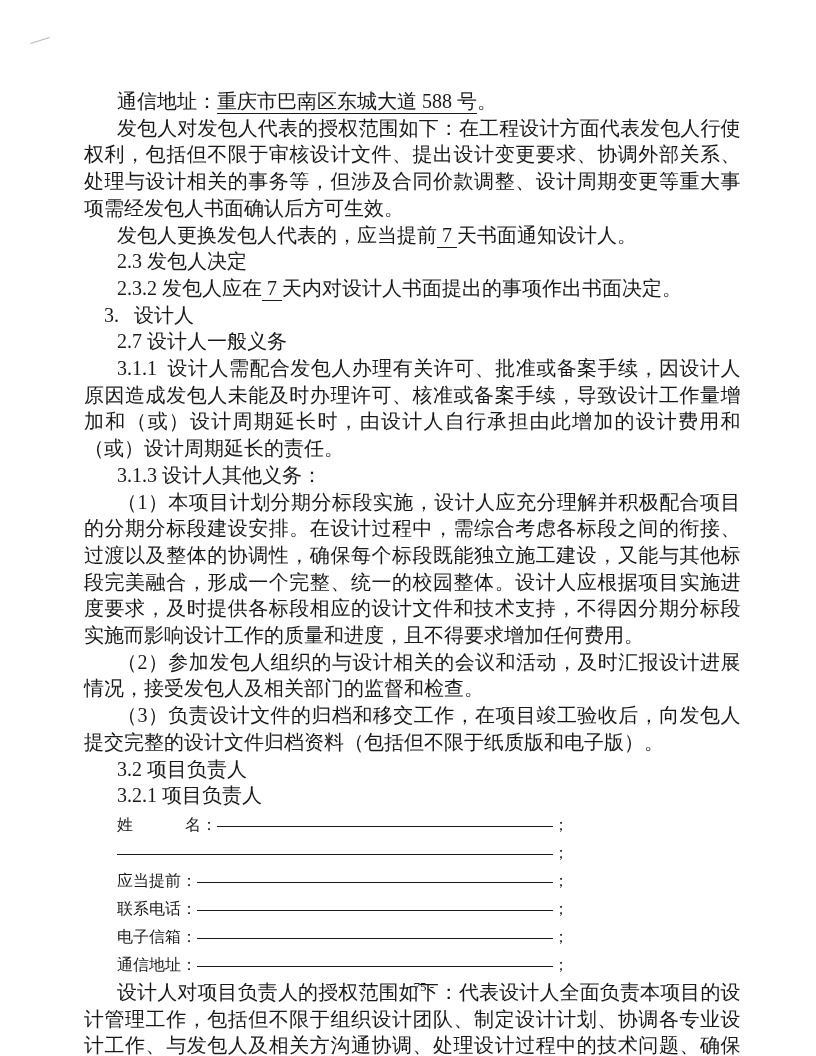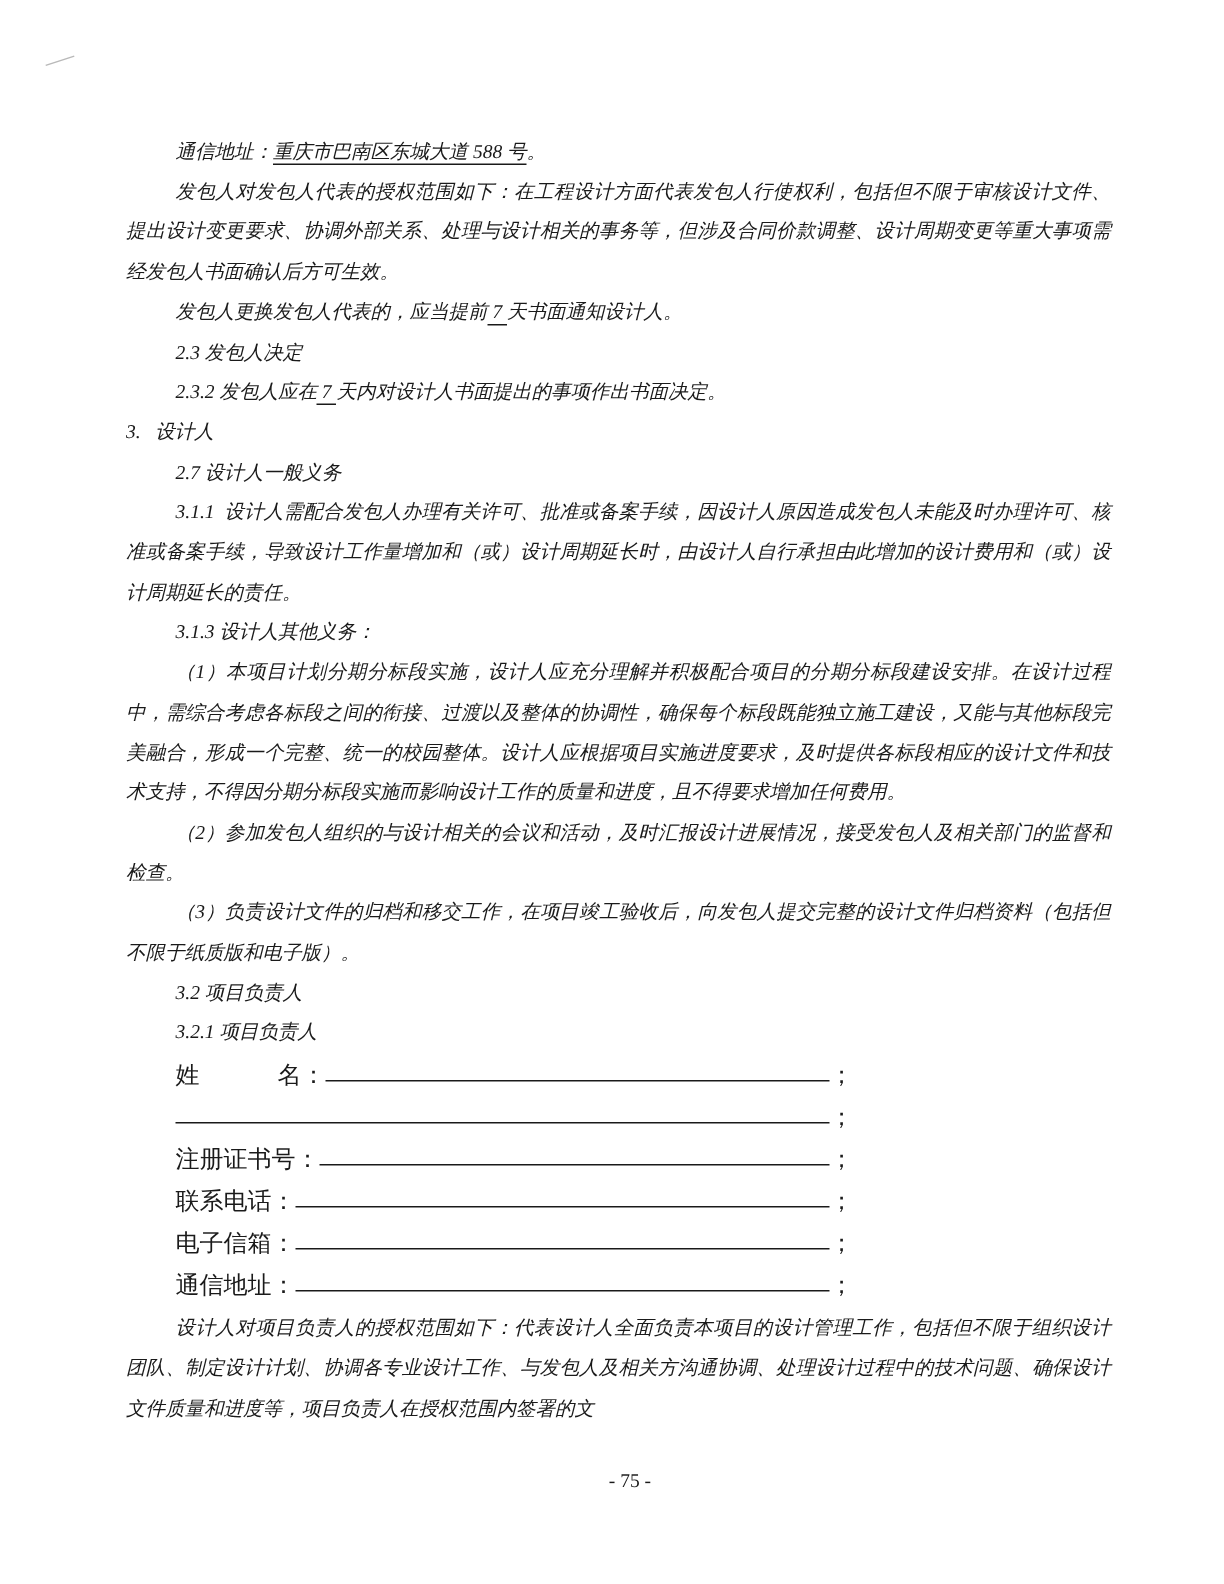--- a/index.html
+++ b/index.html
@@ -11,28 +11,27 @@
     font-family:"Liberation Serif","DejaVu Serif",serif;
     overflow:hidden;
   }
   .content{
     position:absolute;
     left:84px;top:88px;
     width:656.5px;
   }
   .content p{
     margin:0;
-    font-size:13px;
+    font-size:20px;
     line-height:26.7px;
     text-align:justify;
     word-break:normal;
-    font-style:italic;
   }
   p.indent{text-indent:33px;}
-  p.pre{white-space:pre-wrap;text-align:left;}
+  p.pre{white-space:pre-wrap;text-align:left;margin-left:20px;}
   .u{border-bottom:1px solid #1a1a1a;padding-bottom:1px;}
   .form-section{margin:2px 0 0 33px;}
   .form-row{
     display:flex;
     align-items:center;
     width:452px;
     font-size:16px;
     line-height:28px;
   }
   .field-label{flex:none;white-space:pre;}
@@ -83,21 +82,21 @@
         <div class="form-row">
           <span class="field-label">姓　　　 名：</span>
           <span class="field-line"></span>
           <span class="field-suffix">；</span>
         </div>
         <div class="form-row">
           <span class="field-line"></span>
           <span class="field-suffix">；</span>
         </div>
         <div class="form-row">
-          <span class="field-label">注册证书号：</span>
+          <span class="field-label">应当提前：</span>
           <span class="field-line"></span>
           <span class="field-suffix">；</span>
         </div>
         <div class="form-row">
           <span class="field-label">联系电话：</span>
           <span class="field-line"></span>
           <span class="field-suffix">；</span>
         </div>
         <div class="form-row">
           <span class="field-label">电子信箱：</span>

